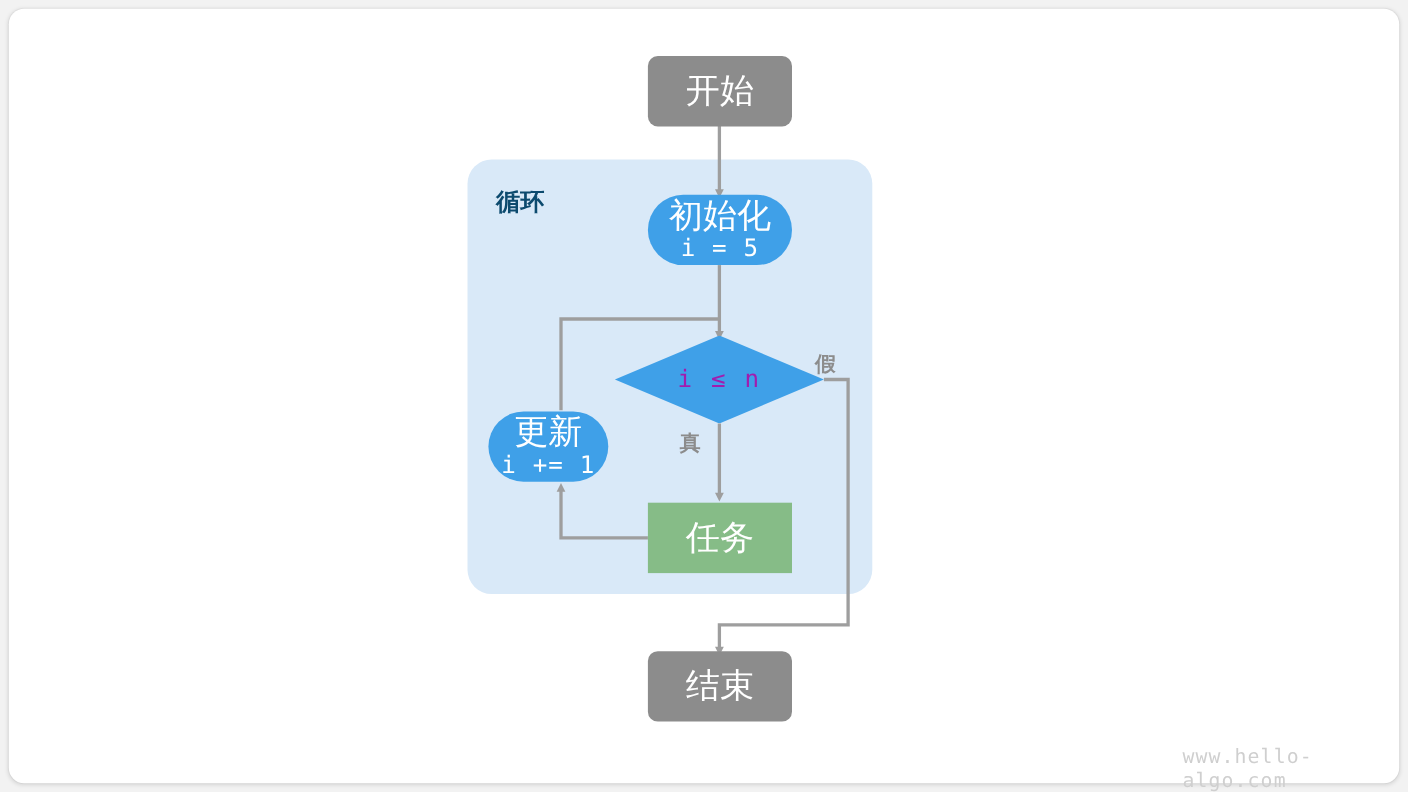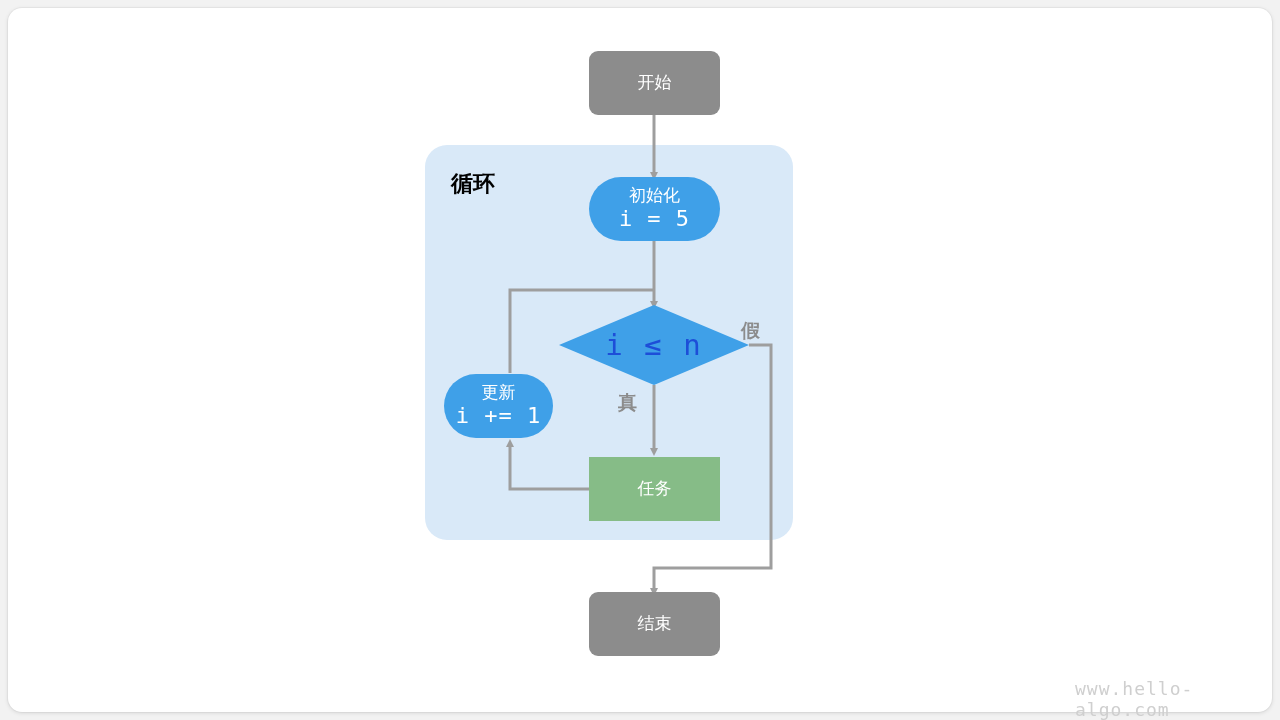--- a/index.html
+++ b/index.html
@@ -48,21 +48,21 @@
     flex-direction: column;
     align-items: center;
     justify-content: center;
     color: #ffffff;
     text-align: center;
     line-height: 1.18;
     box-sizing: border-box;
   }
   .node .cn {
     font-family: Liberation Sans, sans-serif;
-    font-size: 17px;
+    font-size: 31px;
   }
   .node .mono {
     font-family: "DejaVu Sans Mono", monospace;
     font-size: 22px;
     letter-spacing: 1px;
   }
   .terminal {
     background: #8c8c8c;
     border-radius: 9px;
   }
@@ -73,37 +73,37 @@
   .task {
     background: #86bc87;
   }
   .loop-box {
     position: absolute;
     background: #d9e9f8;
     border-radius: 22px;
   }
   .loop-label {
     position: absolute;
-    color: #000000;
+    color: #0c4a6e;
     font-family: "Liberation Sans", sans-serif;
     font-size: 22px;
     font-weight: bold;
   }
   .diamond {
     position: absolute;
     display: flex;
     align-items: center;
     justify-content: center;
   }
   .diamond .mono {
     position: relative;
     z-index: 2;
-    color: #1d4ed8;
+    color: #a21caf;
     font-family: "DejaVu Sans Mono", monospace;
-    font-size: 29px;
+    font-size: 22px;
     letter-spacing: 2px;
   }
   .diamond .shape {
     position: absolute;
     left: 0;
     top: 0;
     width: 100%;
     height: 100%;
     background: #3fa0e8;
     clip-path: polygon(50% 0%, 100% 50%, 50% 100%, 0% 50%);

